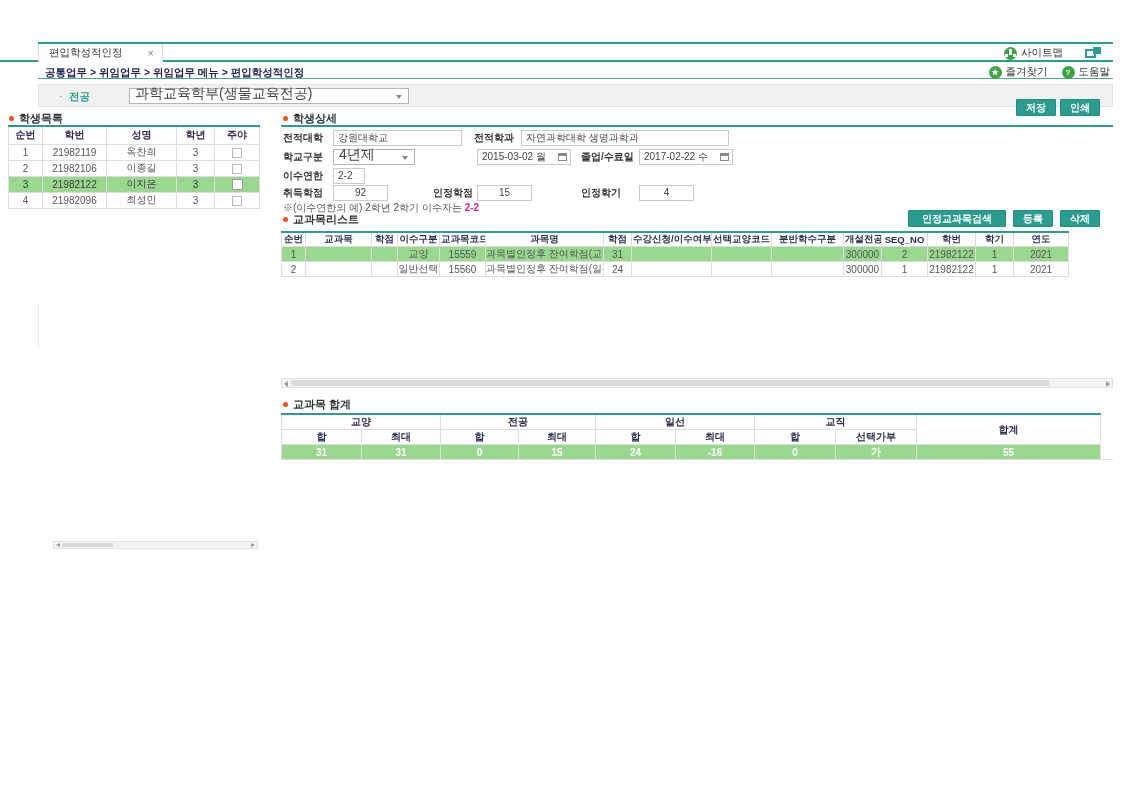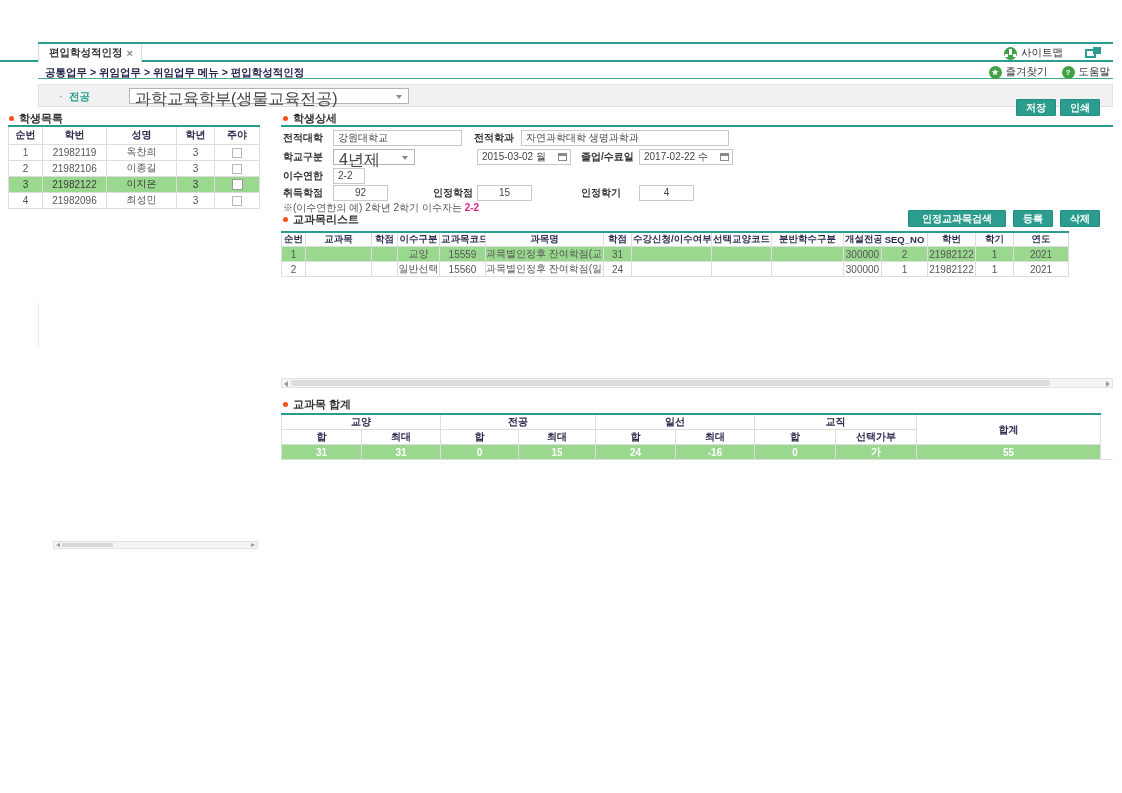--- a/index.html
+++ b/index.html
@@ -2,21 +2,21 @@
 <html><head>
 <meta charset="utf-8">
 <style>
   * { margin:0; padding:0; box-sizing:border-box; }
   body { background:#fff; font-family:"Liberation Sans", sans-serif; }
   .page { position:relative; width:1122px; height:793px; background:#fff; overflow:hidden; }
 
   
   .tab-accent { position:absolute; left:38px; right:9px; top:42px; height:2px; background:#2a9d8f; }
   .tabstrip { position:absolute; left:0; top:44px; right:9px; height:18px; border-bottom:2px solid #2a9d8f; }
-  .tab { position:absolute; left:38px; top:0; height:18px; padding:0 8px 0 10px; border-left:1px solid #d9d9d9; border-right:1px solid #d9d9d9; background:#fff; display:flex; align-items:center; gap:4px;font-weight:bold; }
+  .tab { position:absolute; left:38px; top:0; height:18px; padding:0 8px 0 10px; border-left:1px solid #d9d9d9; border-right:1px solid #d9d9d9; background:#fff; display:flex; align-items:center; gap:25px; }
   .tab-label { font-size:10.5px; color:#333; }
   .tab-close { font-size:11px; color:#888; line-height:10px; cursor:default; }
   .topbar-right { position:absolute; right:12px; top:0; height:18px; display:flex; align-items:center; gap:22px; }
   .sitemap-wrap { display:flex; align-items:center; gap:4px; }
   .g-circle { width:13px; height:13px; border-radius:50%; background:#3fa345; position:relative; display:inline-flex; align-items:center; justify-content:center; color:#fff; }
   .g-circle.small-glyph { font-size:8px; font-weight:bold; }
   .sitemap-glyph { width:3px; height:3px; background:#fff; box-shadow:-4px 2px 0 #fff, 4px 2px 0 #fff, 0 -3px 0 #fff; margin-top:1px; }
   .top-label { font-size:10.5px; color:#333; }
   .win-icon { position:relative; width:16px; height:12px; }
   .win-icon .w1 { position:absolute; left:0; top:2px; width:11px; height:9px; border:2px solid #2a9d8f; background:#fff; }
@@ -25,21 +25,21 @@
   
   .crumb-bar { position:absolute; left:38px; right:9px; top:64px; height:15px; border-bottom:1px solid #49a795; }
   .crumb { position:absolute; left:7px; top:2px; font-size:10.5px; font-weight:bold; color:#22264d; }
   .crumb-right { position:absolute; right:3px; top:1px; display:flex; gap:14px; align-items:center; }
   .crumb-item { display:flex; align-items:center; gap:4px; }
 
   
   .filter-band { position:absolute; left:38px; right:9px; top:84px; height:23px; background:#f1f1f1; border:1px solid #e2e2e2; }
   .filter-dot { position:absolute; left:20px; top:5px; font-size:11px; color:#777; }
   .filter-label { position:absolute; left:30px; top:5px; font-size:10.5px; font-weight:bold; color:#2a9d8f; }
-  .select { position:absolute; background:#fff; border:1px solid #b5b5b5; font-size:16px; color:#444; display:flex; align-items:flex-start; padding:0 5px; }
+  .select { position:absolute; background:#fff; border:1px solid #b5b5b5; font-size:14px; color:#444; display:flex; align-items:flex-end; padding:0 5px; }
   .filter-select { left:90px; top:3px; width:280px; height:16px; }
   .sel-arrow { position:absolute; right:6px; top:6px; width:0; height:0; border-left:3.5px solid transparent; border-right:3.5px solid transparent; border-top:4px solid #888; }
 
   
   .sec-label { position:absolute; display:flex; align-items:center; gap:5px; font-size:11px; font-weight:bold; color:#333; }
   .bullet { width:5px; height:5px; border-radius:50%; background:#f4511e; }
 
   
   table { border-collapse:collapse; table-layout:fixed; background:#fff; }
   th, td { border:1px solid #ddd; font-size:10px; overflow:hidden; white-space:nowrap; text-align:center; }

